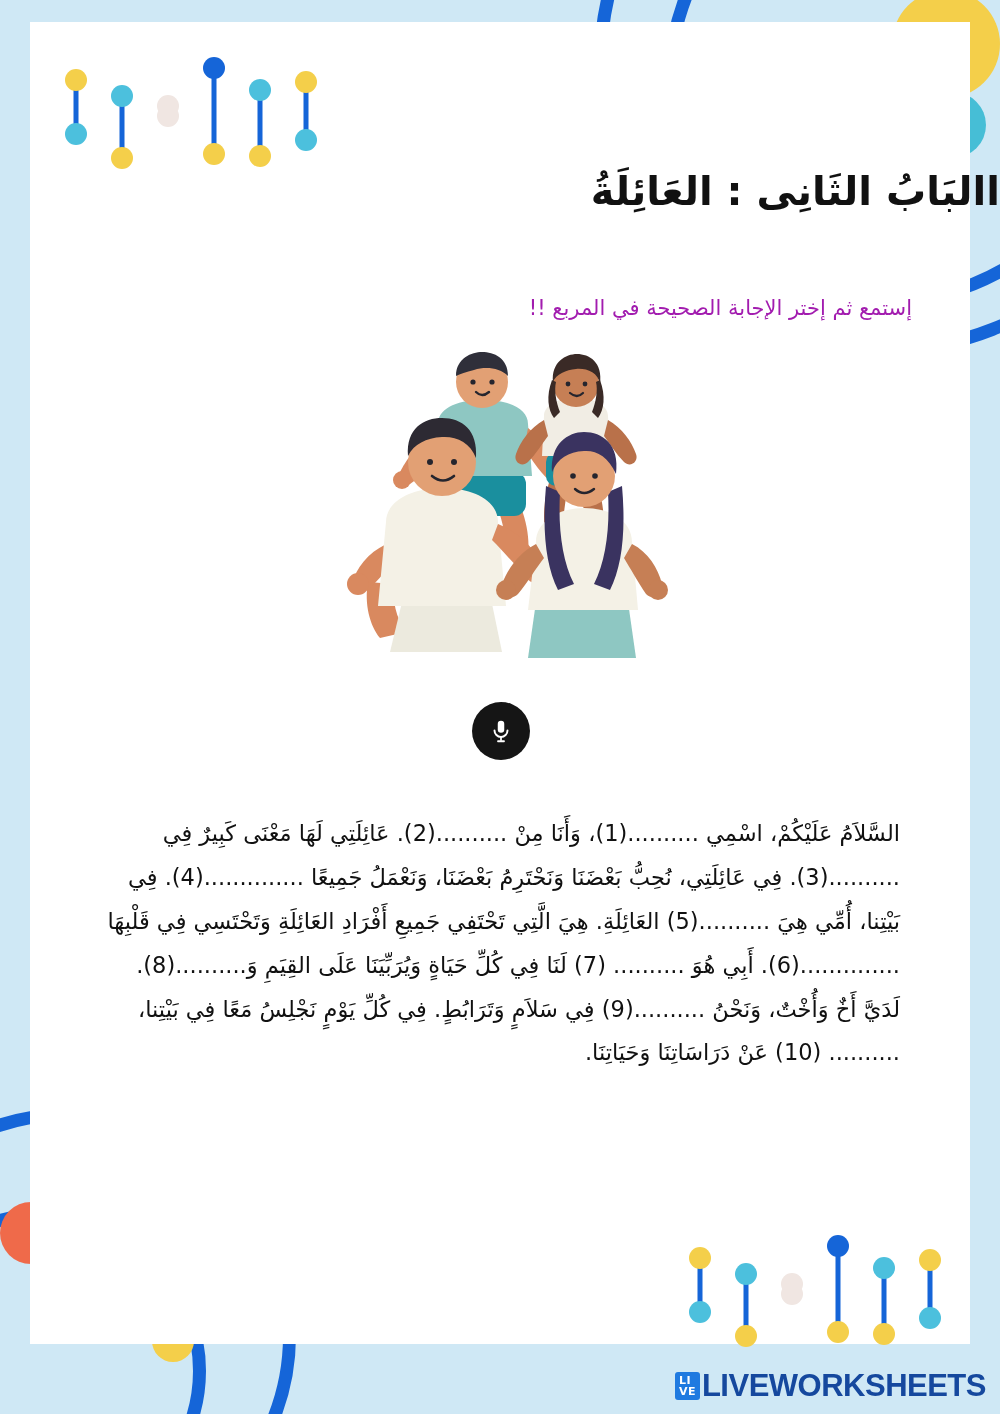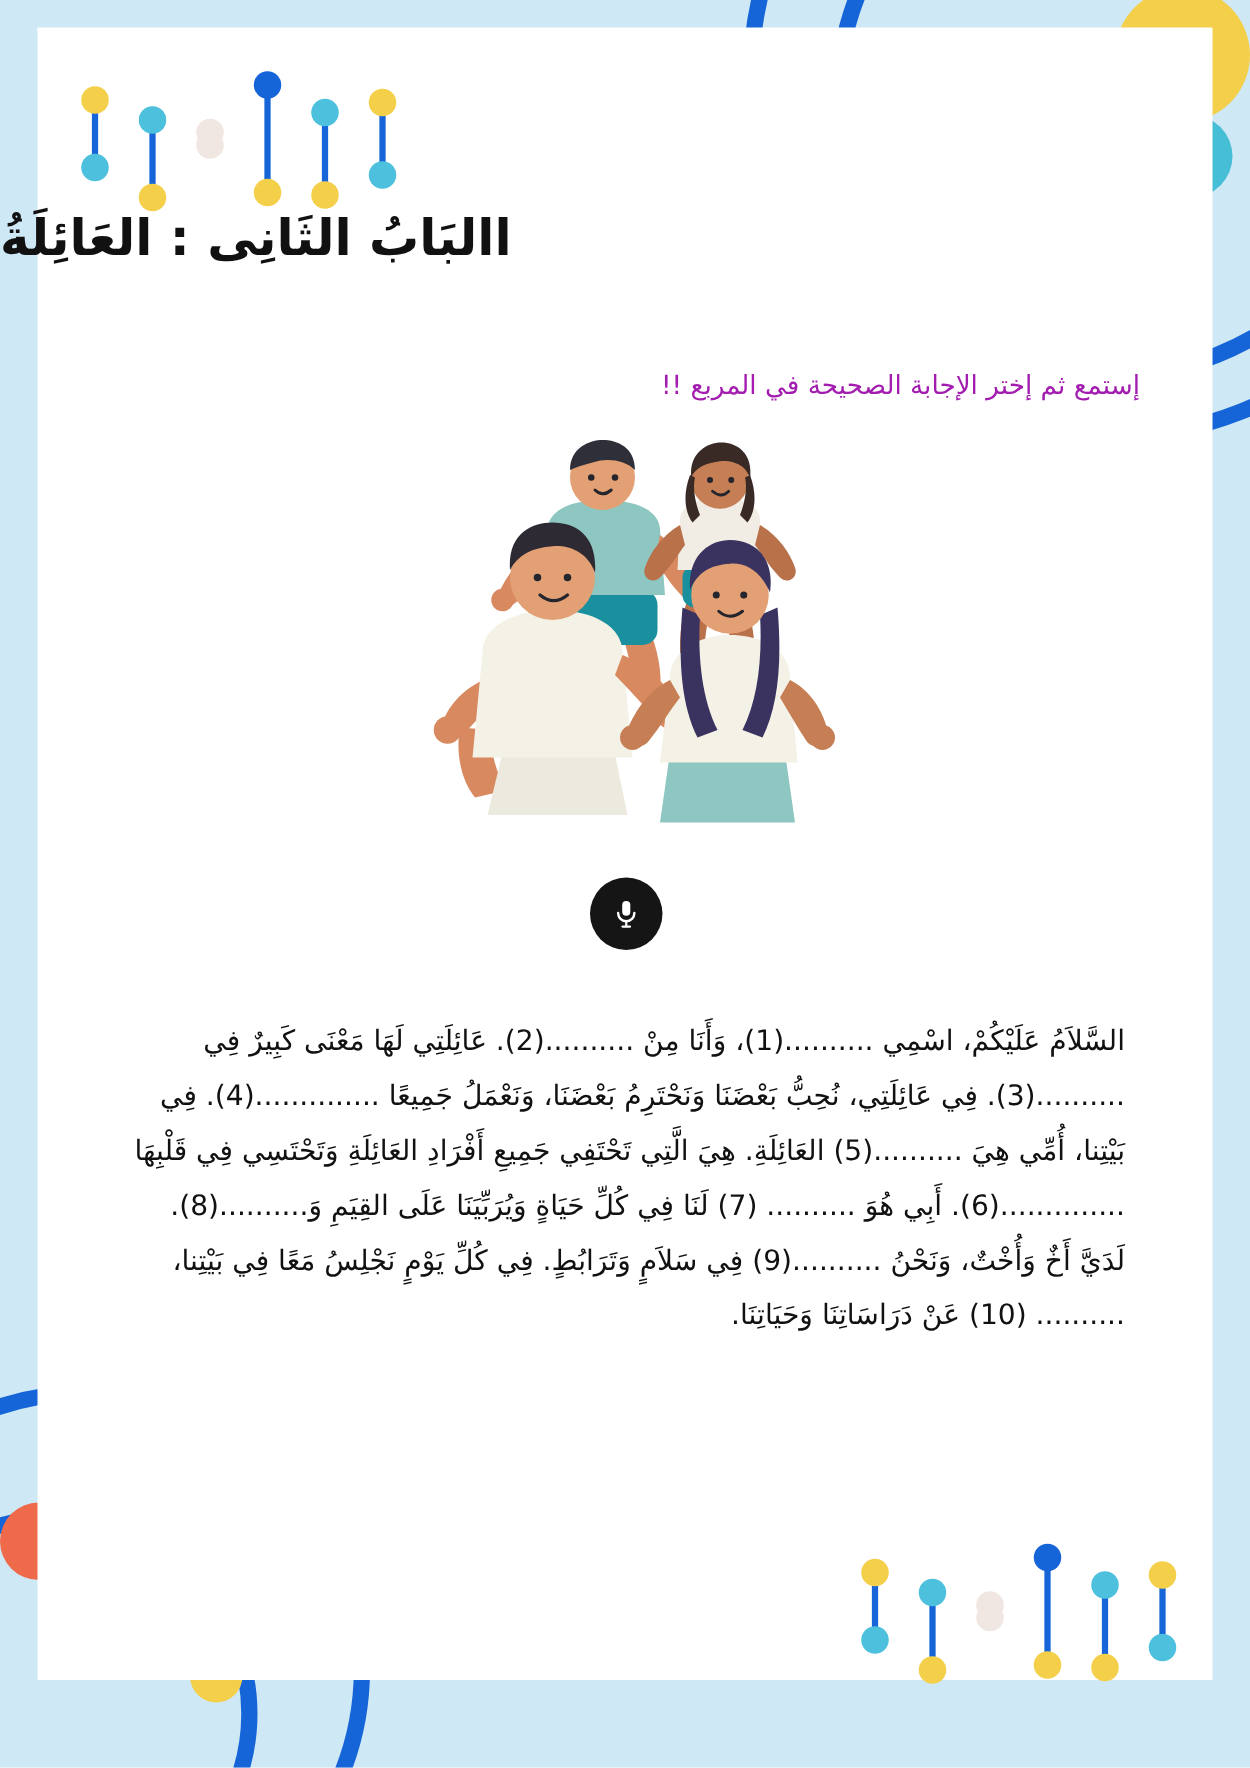--- a/index.html
+++ b/index.html
@@ -99,22 +99,22 @@
     transform: translateX(-50%);
     width: 22px; height: 22px;
     border-radius: 50%;
   }
 
   
   .title {
     position: absolute;
     z-index: 5;
     top: 168px;
-    left: 0; right: 0;
-    text-align: left;
+    left: 16px; right: 0;
+    text-align: right;
     direction: rtl;
     font-size: 40px;
     font-weight: bold;
     color: #111111;
     font-family: "DejaVu Sans", sans-serif;
   }
 
   .instruction {
     position: absolute;
     z-index: 5;
@@ -353,14 +353,21 @@
         <div class="cap" style="top: 17px; background: rgb(76, 192, 221);"></div>
         <div class="cap" style="top: 83px; background: rgb(244, 207, 74);"></div>
       </div>
       <div class="bb" style="height: 120px;">
         <div class="stem" style="top: 20px; height: 58px;"></div>
         <div class="cap" style="top: 9px; background: rgb(244, 207, 74);"></div>
         <div class="cap" style="top: 67px; background: rgb(76, 192, 221);"></div>
       </div>
     </div>
 
+  <div class="footer-logo">
+    <span class="lw-badge">
+      <span>LI</span>
+      <span>VE</span>
+    </span>
+    <span class="lw-text">LIVEWORKSHEETS</span>
+  </div>
 
 </div>
 
 </body></html>

